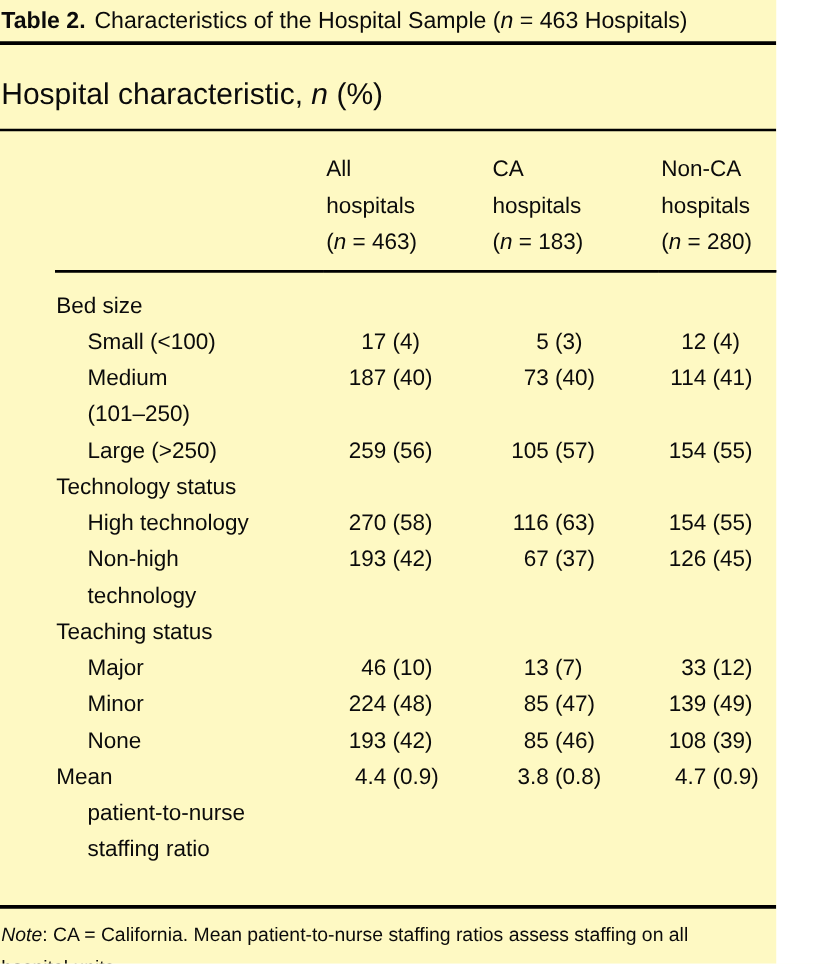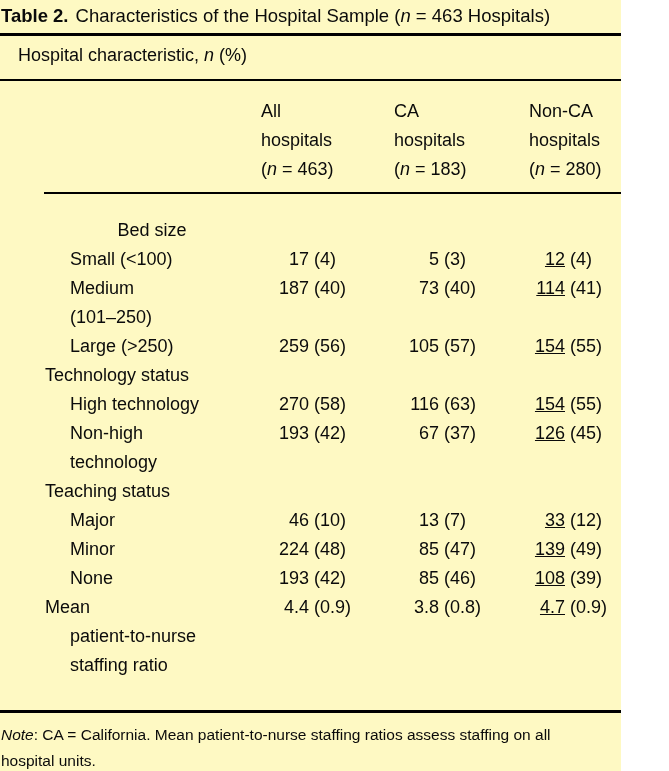--- a/index.html
+++ b/index.html
@@ -11,45 +11,45 @@
   .title {
     font-size: 18.5px; line-height: 22px; padding: 5px 2px 6px 1px;
     white-space: nowrap;
   }
   .title .tlabel { font-weight: bold; margin-right: 7px; }
   .ital { font-style: italic; }
   .rule { background: #000; }
   .r1 { height: 2.5px; }
   .r2 { height: 2px; }
   .r4 { height: 3px; margin-top: 30px; }
-  .subheader { font-size: 18px; padding: 9px 0 13px 1px; margin-left: 17px; }
+  .subheader { font-size: 24px; padding: 26px 0 13px 1px; }
 
   table.sample { border-collapse: collapse; table-layout: fixed; width: 669px; margin-left: 44px; }
   col.c-label { width: 215px; }
   col.c-all   { width: 133px; }
   col.c-ca    { width: 135px; }
   col.c-non   { width: 129px; }
   col.c-p     { width: 57px; }
 
   thead td { vertical-align: bottom; padding: 16px 0 8px 2px; }
   thead tr { border-bottom: 2.5px solid #000; }
   thead .hline { font-size: 18px; line-height: 29px; }
   thead td.p-head { text-align: left; padding-left: 2px; font-size: 18px; line-height: 29px; font-style: italic; }
 
   tbody td { vertical-align: top; padding: 0; font-size: 18px; line-height: 29px; }
-  tbody tr.first td { padding-top: 22px; text-align: center; }
+  tbody tr.first td { padding-top: 12px; }
   td.label { padding-left: 1px; }
   td.label .lbl { white-space: pre-line; display: block; }
   td.label.sub  { padding-left: 26px; }
   td.label.hang { padding-left: 26px; text-indent: -25px; }
   td.num { text-align: left; }
   .nval { display: inline-block; text-align: right; }
   .w-all { width: 50px; }
   .w-ca  { width: 47px; }
-  .w-non { width: 38px; text-decoration: underline; }
+  .w-non { width: 38px; }
   .pval { margin-left: 5px; }
   td.pcol { text-align: right; padding-right: 7px; }
 
   .note { font-size: 15.5px; line-height: 26px; padding: 9px 14px 0 1px; }
 </style>
 </head>
 <body>
 
 <div class="page">
 

